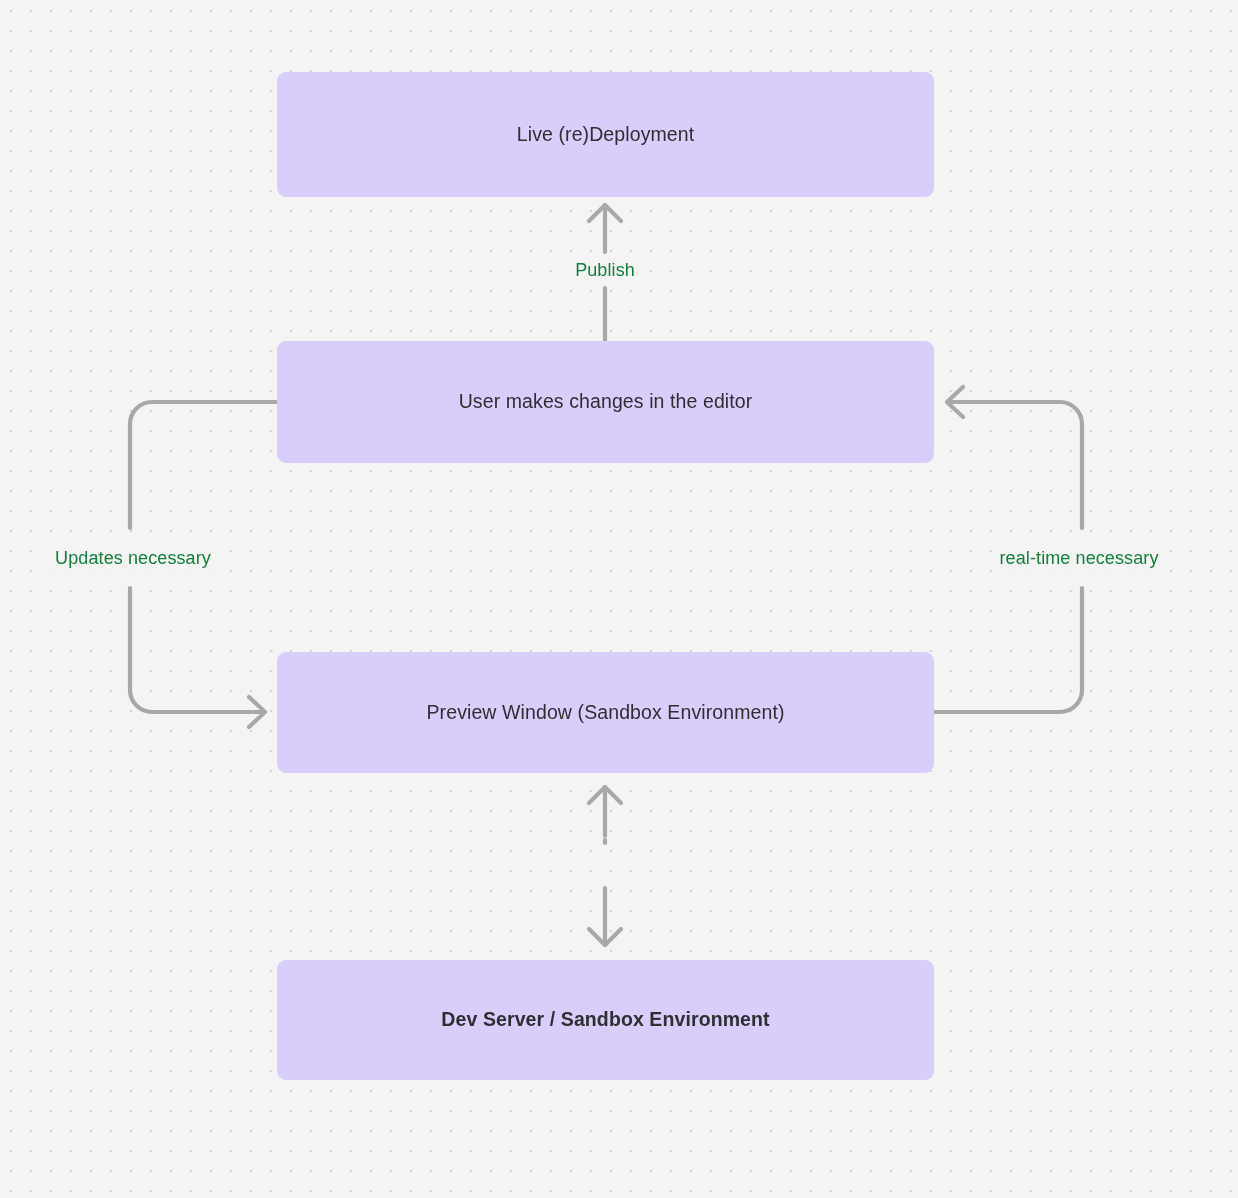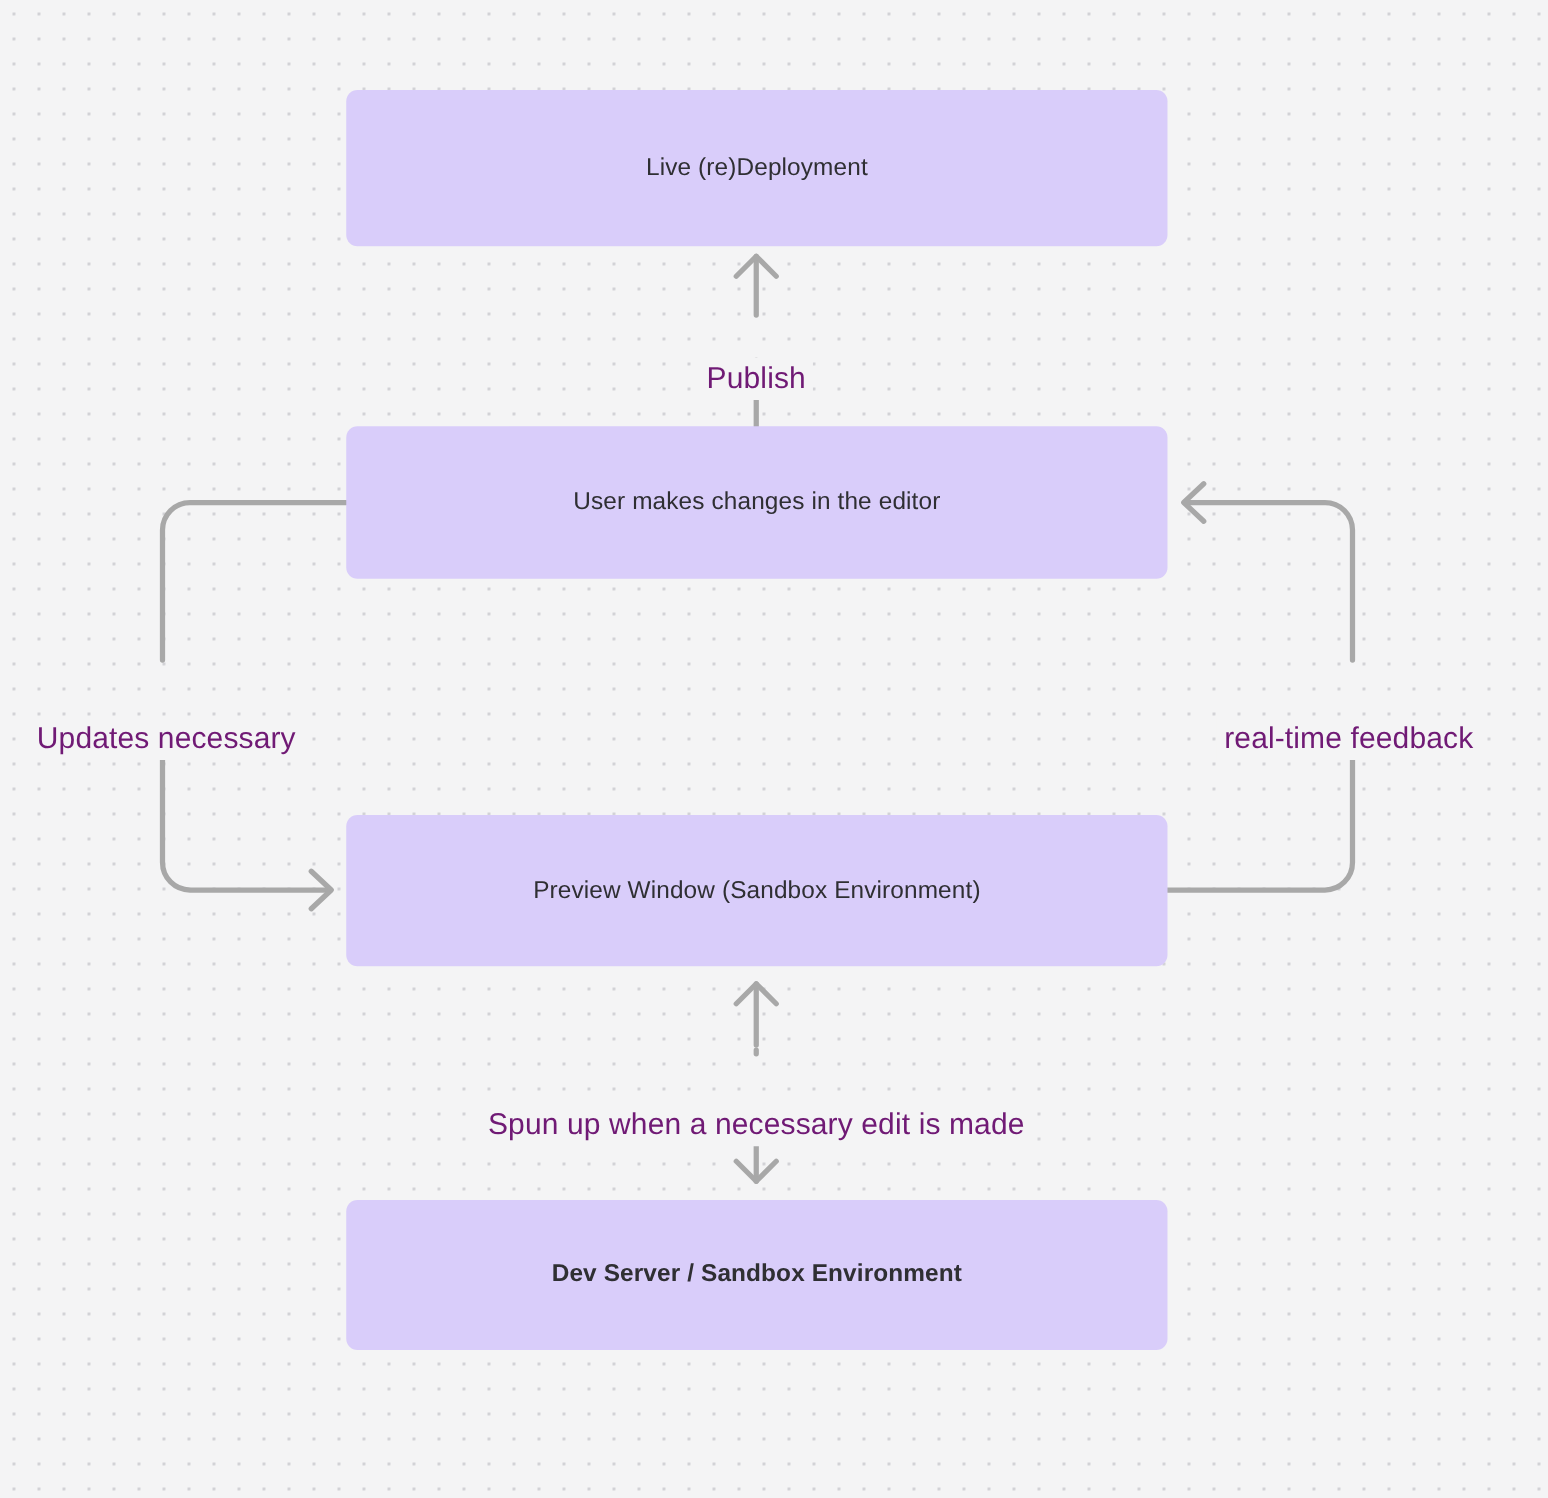--- a/index.html
+++ b/index.html
@@ -45,29 +45,28 @@
   }
   .node-label {
     font-size: 19.5px;
     line-height: 1.3;
     color: #2f2f33;
     letter-spacing: 0.1px;
     white-space: nowrap;
   }
   .edge-label {
     position: absolute;
-    font-size: 24px;
+    font-size: 18px;
     line-height: 1.25;
-    color: #701a75;
+    color: #15803d;
     letter-spacing: 0.1px;
     white-space: nowrap;
     background-color: #f4f4f5;
     padding: 2px 6px;
     transform: translate(-50%, -50%);
-    margin-top: 33px;
   }
 </style>
 </head>
 <body>
 
 <div id="canvas">
 
   <svg id="edge-layer" viewBox="0 0 1238 1198" width="1238" height="1198" xmlns="http://www.w3.org/2000/svg">
     <g fill="none" stroke="#a8a8a8" stroke-width="4.2" stroke-linecap="round" stroke-linejoin="round">
 
@@ -112,17 +111,16 @@
   </div>
 
   <div class="node" style="left:277px; top:960px; width:657px; height:120px;font-weight:bold;">
     <span class="node-label">Dev Server / Sandbox Environment</span>
   </div>
 
   <div class="edge-label" style="left:605px; top:270px;">Publish</div>
 
   <div class="edge-label" style="left:133px; top:558px;">Updates necessary</div>
 
-  <div class="edge-label" style="left:1079px; top:558px;">real-time feedback</div>
+  <div class="edge-label" style="left:1079px; top:558px;">real-time necessary</div>
 
-  <div class="edge-label" style="left:605px; top:867px;">Spun up when a necessary edit is made</div>
 
 </div>
 
 </body></html>

